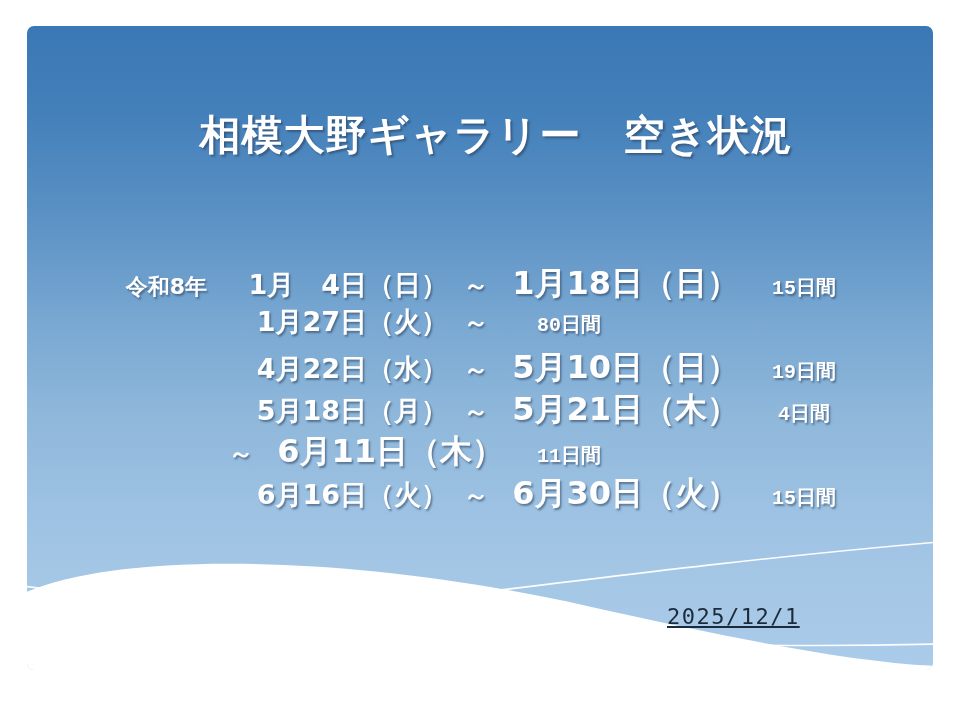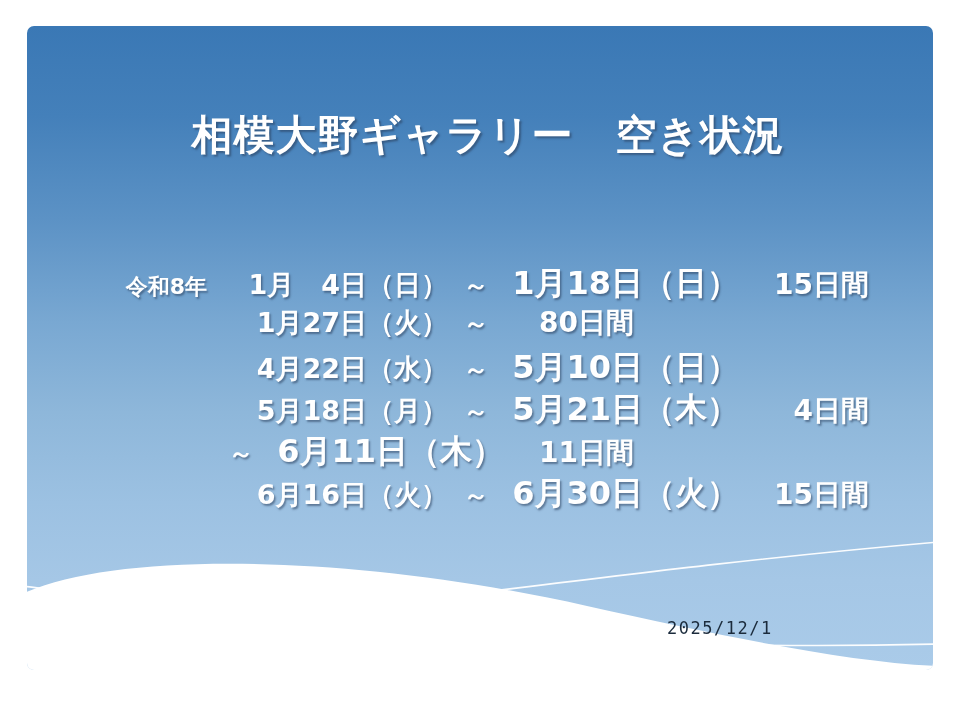--- a/index.html
+++ b/index.html
@@ -46,21 +46,21 @@
     left: 0;
     top: 0;
     width: 906px;
     height: 644px;
     display: block;
   }
 
   
   #title-block {
     position: absolute;
-    left: 8px;
+    left: 16px;
     top: 86px;
     width: 906px;
     text-align: center;
     pointer-events: none;
   }
   #title-text {
     display: inline-block;
     color: #ffffff;
     font-size: 41px;
     font-weight: bold;
@@ -105,36 +105,38 @@
     font-size: 25px;
   }
   .end-cell {
     width: 235px;
     text-align: right;
     font-size: 32px;
     white-space: pre;
   }
   .days-cell {
     width: 130px;
-    text-align: right;
-    font-size: 28px;
-    white-space: pre;
+    text-align: center;
+    font-size: 20px;
+    white-space: pre;
+    font-family: Liberation Mono, monospace;
   }
 
   
   #footer-date {
     position: absolute;
     left: 640px;
-    top: 592px;
+    top: 578px;
     width: 200px;
     color: #1b2b3c;
-    font-size: 17px;
+    font-size: 22px;
     letter-spacing: 1.5px;
     font-family: "DejaVu Sans Mono", "Liberation Mono", monospace;
     white-space: pre;
+    text-decoration: underline;
   }
 </style>
 </head>
 <body>
 
 <div id="slide-canvas">
 
   <div id="slide">
 
     <svg id="slide-bg-svg" viewBox="0 0 906 644" preserveAspectRatio="none">
@@ -165,20 +167,21 @@
         <span class="start-cell">1月27日（火）</span>
         <span class="tilde-cell">～</span>
         <span class="days-cell">80日間</span>
       </div>
 
       <div class="sched-row">
         <span class="era-cell"></span>
         <span class="start-cell">4月22日（水）</span>
         <span class="tilde-cell">～</span>
         <span class="end-cell">5月10日（日）</span>
+        <span class="days-cell">19日間</span>
       </div>
 
       <div class="sched-row">
         <span class="era-cell"></span>
         <span class="start-cell">5月18日（月）</span>
         <span class="tilde-cell">～</span>
         <span class="end-cell">5月21日（木）</span>
         <span class="days-cell">4日間</span>
       </div>
 

